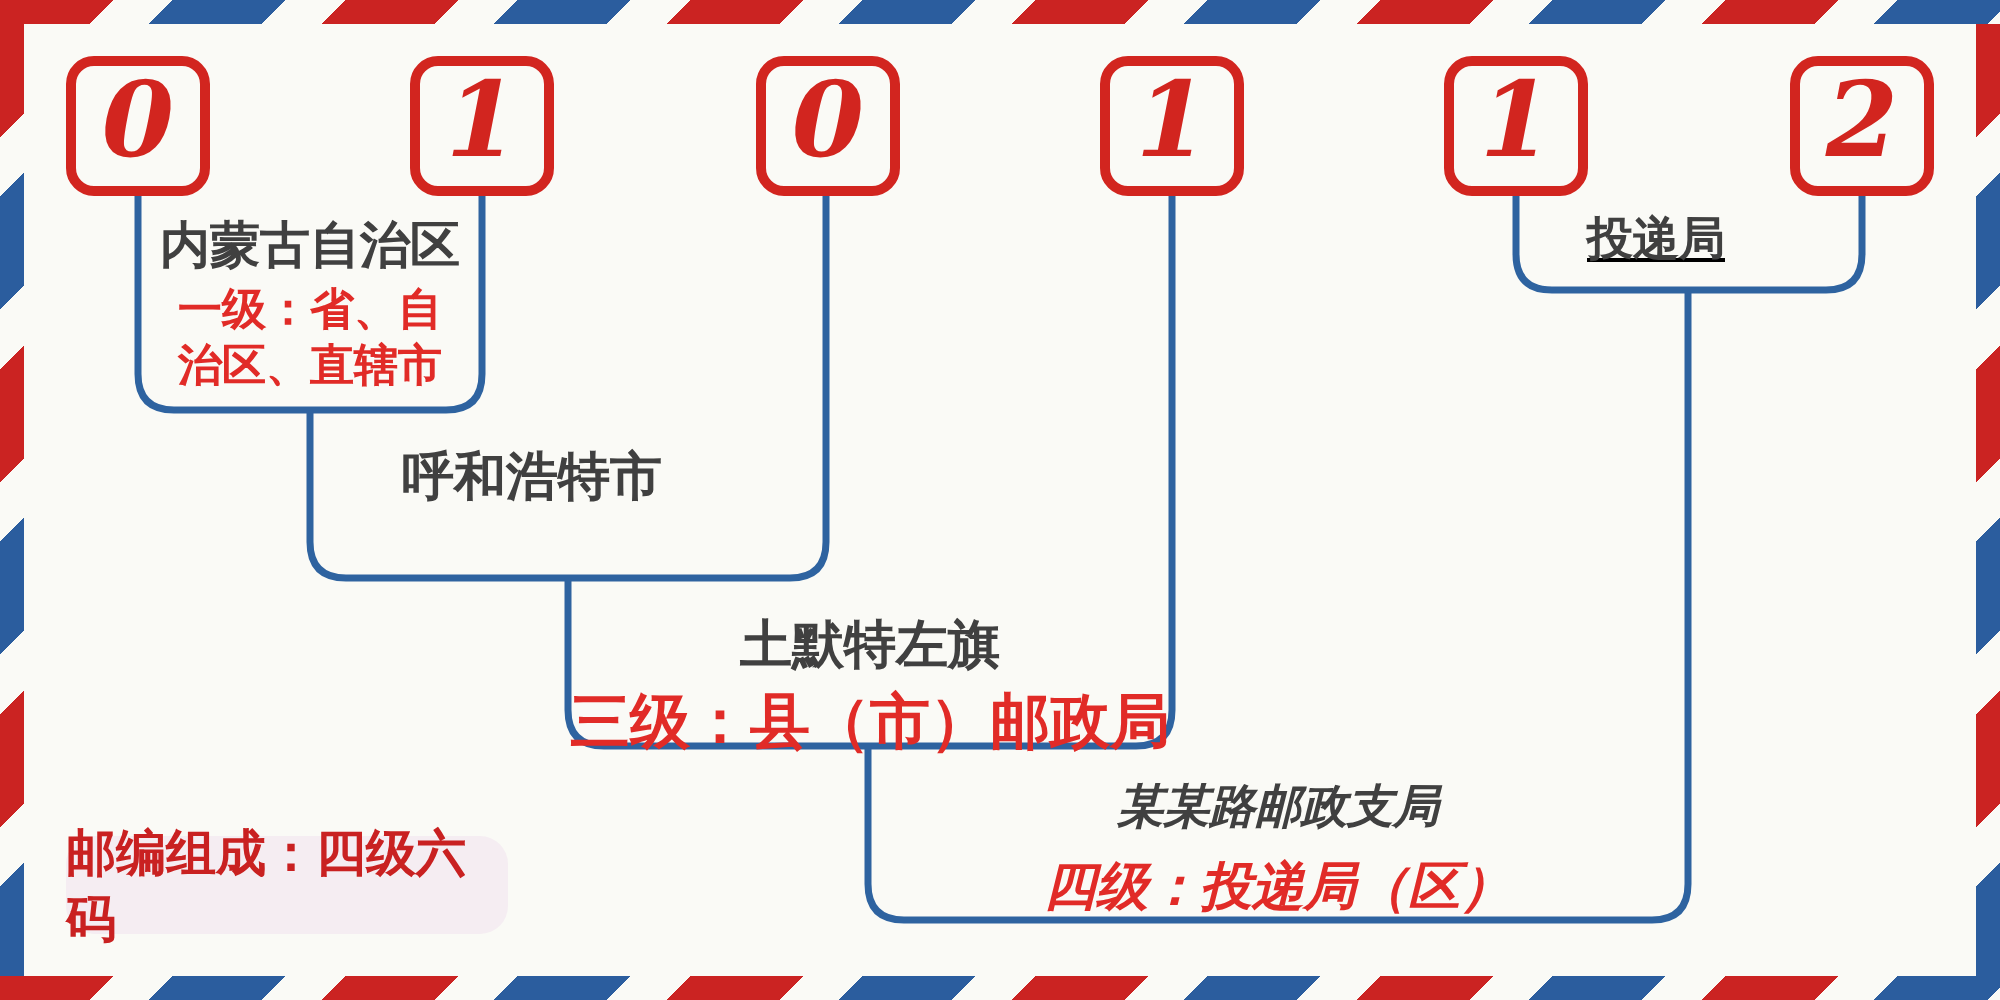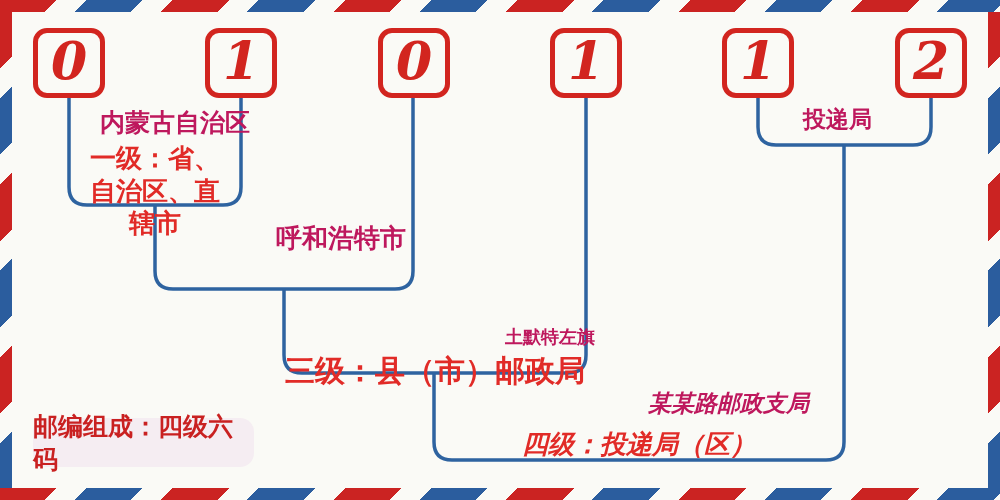--- a/index.html
+++ b/index.html
@@ -37,38 +37,38 @@
   .db4{left:550px;} .db5{left:722px;} .db6{left:895px;}
 
   
   svg.connectors{position:absolute;left:0;top:0;z-index:1;}
   svg.connectors path{fill:none;stroke:#2e63a0;stroke-width:3.5;}
 
   
   .lvl{position:absolute;text-align:center;z-index:2;}
   .lvl .name{
     font-family:"DejaVu Serif","Liberation Serif",serif;
-    font-weight:bold;color:#be185d;text-align:right;
+    font-weight:bold;color:#404040;
   }
   .lvl .desc{
     font-weight:bold;color:#e12b27;line-height:1.25;
   }
   .lvl1{left:60px;top:106px;width:190px;}
   .lvl1 .name{font-size:25px;}
-  .lvl1 .desc{font-size:26px;width:150px;margin:3px auto 0;}
-  .lvl2{left:166px;top:221px;width:240px;}
+  .lvl1 .desc{font-size:22px;width:150px;margin:3px auto 0;}
+  .lvl2{left:146px;top:221px;width:240px;}
   .lvl2 .name{font-size:26px;}
   .lvl2 .desc{font-size:22px;margin-top:3px;}
   .lvl3{left:275px;top:305px;width:320px;}
-  .lvl3 .name{font-size:18px;margin-top:20px;}
+  .lvl3 .name{font-size:26px;}
   .lvl3 .desc{font-size:30px;margin-top:3px;}
   .lvl4{left:469px;top:388px;width:340px;font-style:italic;}
   .lvl4 .name{font-size:23px;}
   .lvl4 .desc{font-size:26px;margin-top:9px;}
-  .lvl5{left:752px;top:104px;width:120px;}
+  .lvl5{left:768px;top:104px;width:120px;text-decoration:underline;}
   .lvl5 .name{font-size:23px;}
 
   
   .badge{
     position:absolute;left:33px;top:418px;width:221px;height:49px;
     background:#f5edf2;border-radius:14px;z-index:2;
     display:flex;align-items:center;justify-content:center;
   }
   .badge span{
     font-family:"DejaVu Serif","Liberation Serif",serif;

